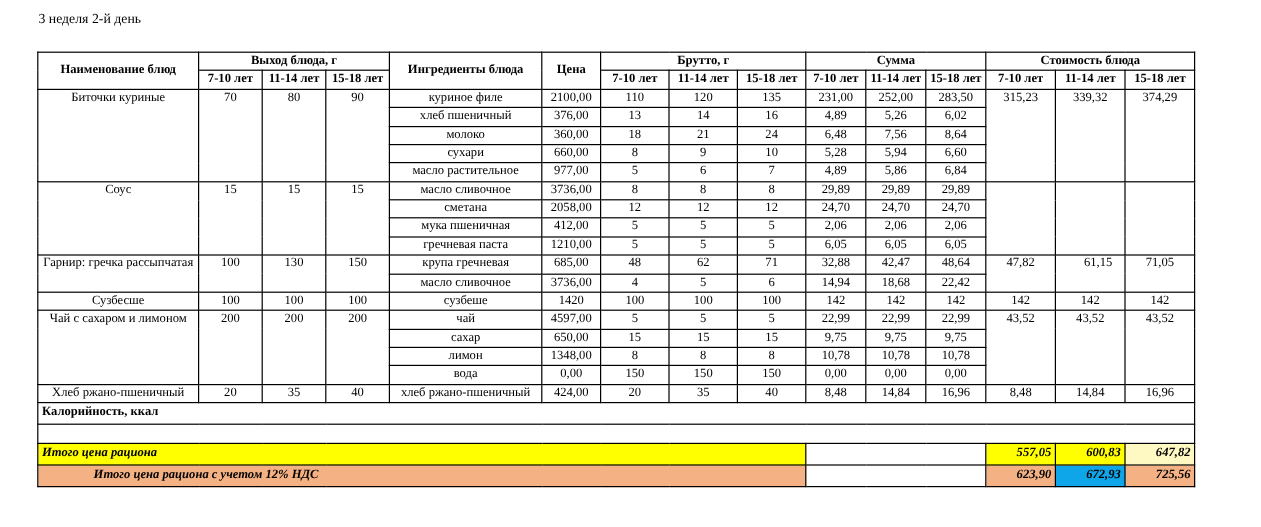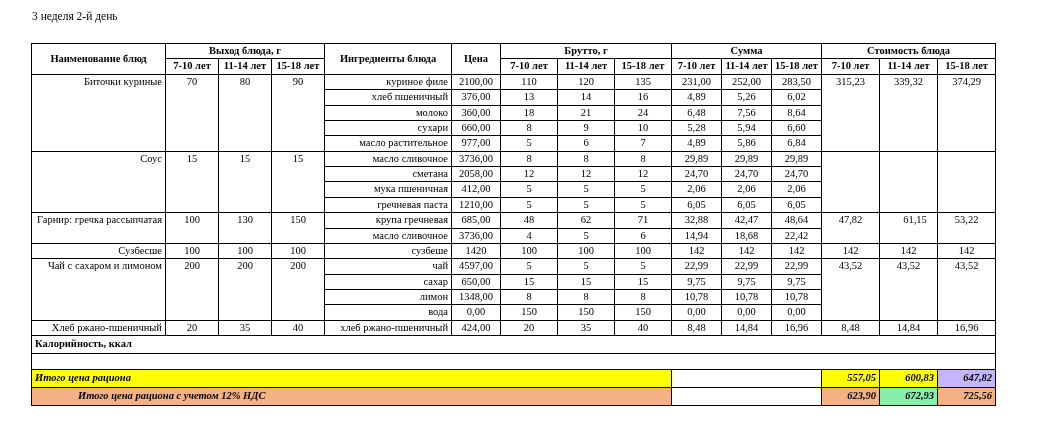--- a/index.html
+++ b/index.html
@@ -39,21 +39,21 @@
     border: 1px solid #000000;
     padding: 1px 3px;
     vertical-align: middle;
     line-height: 1.18;
   }
   table.menu thead th {
     text-align: center;
     font-weight: bold;
     font-size: 10.5px;
   }
-  td.l { text-align: right; }
+  td.l { text-align: center; }
   td.c { text-align: center; }
   td.r { text-align: right; }
 
   
   col.c-name    { width: 134px; }
   col.c-out     { width: 53px; }
   col.c-ing     { width: 127px; }
   col.c-price   { width: 49px; }
   col.c-brutto  { width: 57px; }
   col.c-sum     { width: 50px; }
@@ -250,21 +250,21 @@
           <td class="l">крупа гречневая</td>
           <td class="c">685,00</td>
           <td class="c">48</td>
           <td class="c">62</td>
           <td class="c">71</td>
           <td class="c">32,88</td>
           <td class="c">42,47</td>
           <td class="c">48,64</td>
           <td class="c" rowspan="2" style="vertical-align: top;">47,82</td>
           <td class="c" rowspan="2" style="vertical-align: top; padding-left: 16px;">61,15</td>
-          <td class="c" rowspan="2" style="vertical-align: top;">53,22</td>
+          <td class="c" rowspan="2" style="vertical-align: top;">71,05</td>
         </tr>
         <tr>
           <td class="l">масло сливочное</td>
           <td class="c">3736,00</td>
           <td class="c">4</td>
           <td class="c">5</td>
           <td class="c">6</td>
           <td class="c">14,94</td>
           <td class="c">18,68</td>
           <td class="c">22,42</td>
@@ -354,24 +354,24 @@
           <td colspan="15" class="calor-label" style="font-weight: bold;">Калорийность, ккал</td>
         </tr>
         <tr class="spacer-row">
           <td colspan="15"></td>
         </tr>
         <tr class="total-row">
           <td colspan="9" class="total-label" style="background: rgb(255, 255, 0);">Итого цена рациона</td>
           <td colspan="3" class="blank-cell"></td>
           <td class="r" style="background: rgb(255, 255, 0);">557,05</td>
           <td class="r" style="background: rgb(255, 255, 0);">600,83</td>
-          <td class="r" style="background: #c4b5fd;">647,82</td>
+          <td class="r" style="background: #fef9c3;">647,82</td>
         </tr>
         <tr class="total-row2">
           <td colspan="9" class="total-label" style="background: rgb(244, 177, 131); padding-left: 46px;">Итого цена рациона с учетом 12% НДС</td>
           <td colspan="3" class="blank-cell"></td>
           <td class="r" style="background: rgb(244, 177, 131);">623,90</td>
-          <td class="r" style="background: #86efac;">672,93</td>
+          <td class="r" style="background: #0ea5e9;">672,93</td>
           <td class="r" style="background: rgb(244, 177, 131);">725,56</td>
         </tr>
       </tbody>
   </table>
 </div>
 
 </body></html>

